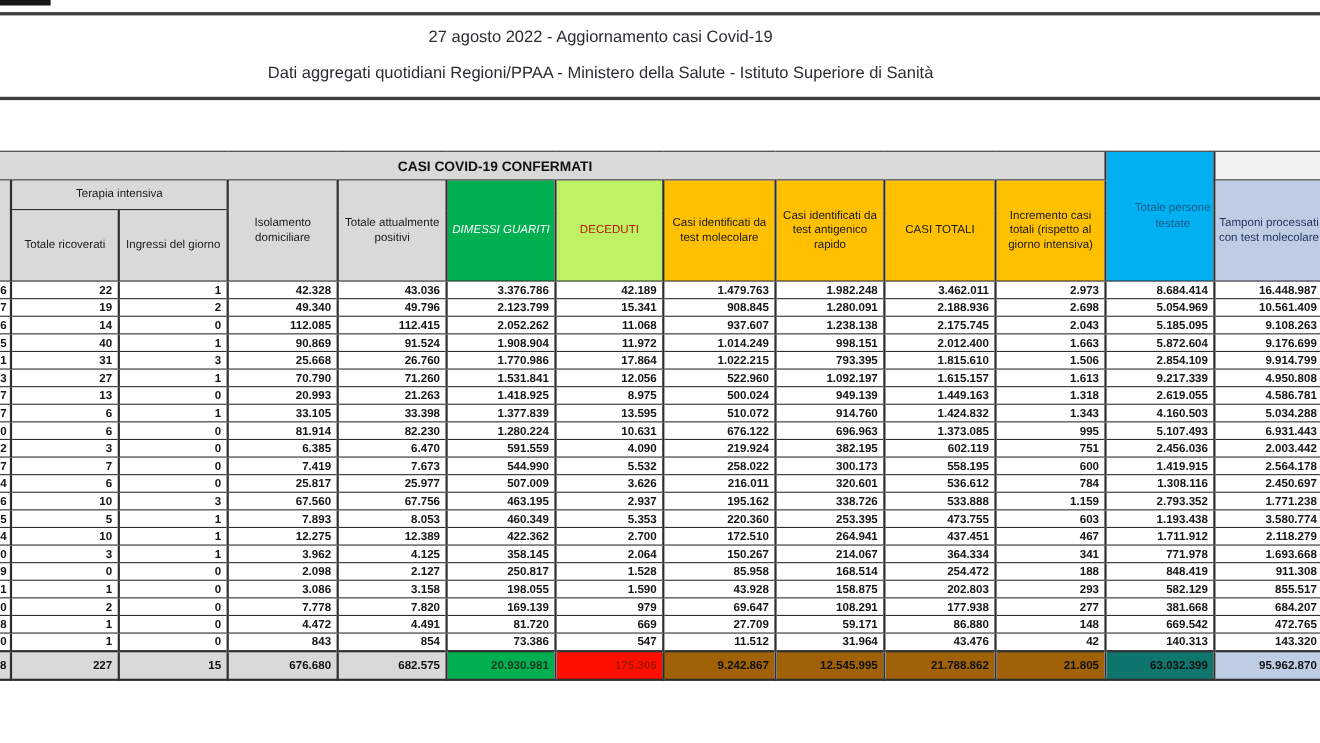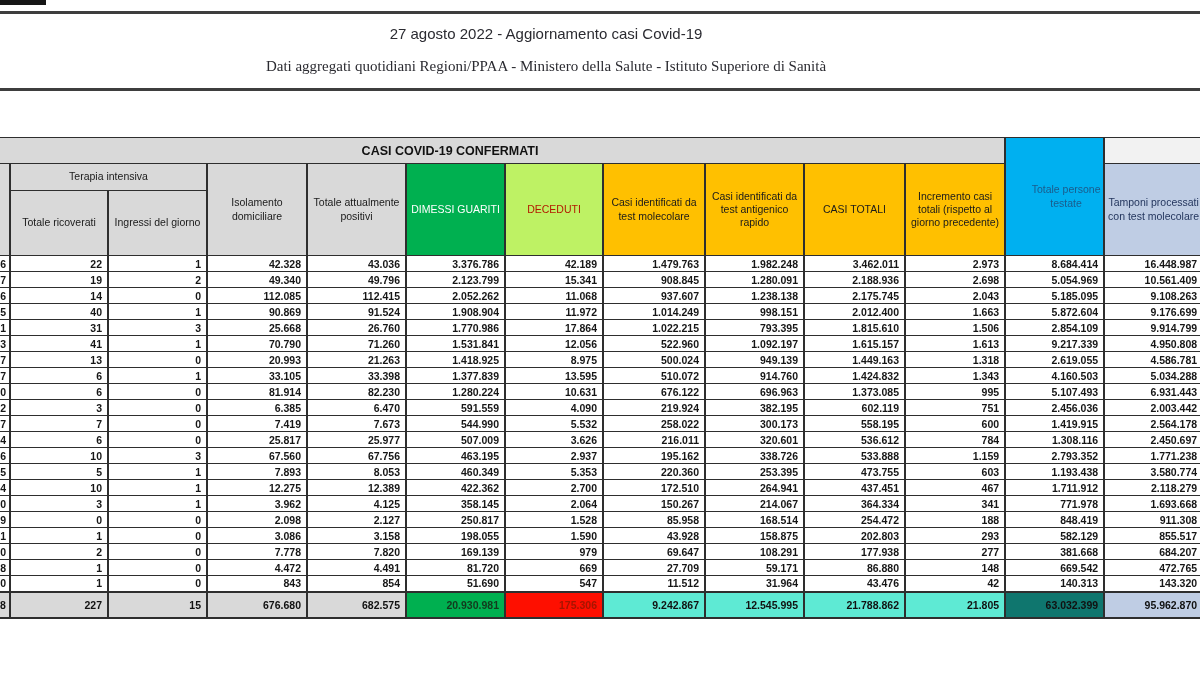--- a/index.html
+++ b/index.html
@@ -6,21 +6,21 @@
   body{
     width:1200px;height:675px;position:relative;overflow:hidden;
     background:#ffffff;font-family:"Liberation Sans",sans-serif;
   }
   .top-notch{position:absolute;left:0;top:0;width:46px;height:5px;background:#161616;}
   .rule{position:absolute;left:0;width:1200px;height:3px;background:#3e3e3e;}
   .rule1{top:11px;}
   .rule2{top:88px;}
   .title-line{position:absolute;left:0;width:1092px;text-align:center;color:#2b2b31;font-size:15px;}
   .title1{top:25px;}
-  .title2{top:58px;font-family:Liberation Serif, serif;}
+  .title2{top:58px;}
 
   table{
     position:absolute;top:137px;left:0;width:1202px;
     border-collapse:collapse;table-layout:fixed;
   }
   th,td{
     border:1px solid #2e2e2e;
     border-left-width:2px;border-right-width:2px;
     overflow:hidden;box-sizing:border-box;
   }
@@ -31,21 +31,21 @@
     background:#d9d9d9;color:#111;font-weight:bold;font-size:12.5px;
     text-align:center;height:26px;padding-right:105px;border-bottom-width:1px;
   }
   .banner-right{background:#f2f2f2;border-right:0;}
 
   .colhead{
     font-size:10.5px;font-weight:400;text-align:center;vertical-align:middle;
     line-height:1.25;padding:1px 2px;color:#1a1a1a;
   }
   .bg-gray{background:#d9d9d9;}
-  .h-green{background:#00b050;color:#ffffff;}
+  .h-green{background:#00b050;color:#ffffff;font-style:italic;}
   .h-red{background:#bef264;color:#b21a00;}
   .h-yellow{background:#ffc000;color:#1a1a1a;}
   .h-blue{background:#00b0f0;color:#1a5c8c;padding-left:25px;}
   .h-lav{background:#bfcde4;color:#24365e;}
 
   tr.group-row{height:27px;}
   tr.sub-row{height:65px;}
   tbody tr{height:16px;}
   tbody td{
     font-size:10.5px;font-weight:600;color:#161616;
@@ -53,21 +53,21 @@
   }
   tbody td.c0{padding-right:3px;}
   tfoot tr{height:26px;}
   tfoot td{
     font-size:10.5px;font-weight:bold;color:#111;
     text-align:right;padding:0 5px 0 0;white-space:nowrap;
     border-top-width:2px;border-bottom-width:2px;
   }
   .t-green{background:#00b050;color:#123a1d;text-align:right;}
   .t-red{background:#fe0f00;color:#a51500;}
-  .t-yellow{background:#5eead4;color:#111;}
+  .t-yellow{background:#a16207;color:#111;}
   .t-blue{background:#0f766e;color:#111;}
   .t-lav{background:#bfcde4;color:#111;}
 </style>
 </head>
 <body>
 
 <div class="top-notch"></div>
 <div class="rule rule1"></div>
 <div class="title-line title1">27 agosto 2022 - Aggiornamento casi Covid-19</div>
 <div class="title-line title2">Dati aggregati quotidiani Regioni/PPAA - Ministero della Salute - Istituto Superiore di Sanità</div>
@@ -98,21 +98,21 @@
     <tr class="group-row">
       <th class="colhead bg-gray c0" rowspan="2"></th>
       <th class="colhead bg-gray" colspan="2">Terapia intensiva</th>
       <th class="colhead bg-gray" rowspan="2">Isolamento domiciliare</th>
       <th class="colhead bg-gray" rowspan="2">Totale attualmente positivi</th>
       <th class="colhead h-green" rowspan="2">DIMESSI GUARITI</th>
       <th class="colhead h-red" rowspan="2">DECEDUTI</th>
       <th class="colhead h-yellow" rowspan="2">Casi identificati da test molecolare</th>
       <th class="colhead h-yellow" rowspan="2">Casi identificati da test antigenico rapido</th>
       <th class="colhead h-yellow" rowspan="2">CASI TOTALI</th>
-      <th class="colhead h-yellow" rowspan="2">Incremento casi totali (rispetto al giorno precedente)</th>
+      <th class="colhead h-yellow" rowspan="2">Incremento casi totali (rispetto al giorno intensiva)</th>
       <th class="colhead h-lav c12" rowspan="2">Tamponi processati con test molecolare</th>
     </tr>
     <tr class="sub-row">
       <th class="colhead bg-gray">Totale ricoverati</th>
       <th class="colhead bg-gray">Ingressi del giorno</th>
     </tr>
   </thead>
   <tbody id="tbody">
       <tr>
         <td class="c0">6</td>
@@ -184,21 +184,21 @@
         <td class="c6">17.864</td>
         <td class="c7">1.022.215</td>
         <td class="c8">793.395</td>
         <td class="c9">1.815.610</td>
         <td class="c10">1.506</td>
         <td class="c11">2.854.109</td>
         <td class="c12">9.914.799</td>
       </tr>
       <tr>
         <td class="c0">3</td>
-        <td class="c1">41</td>
+        <td class="c1">27</td>
         <td class="c2">1</td>
         <td class="c3">70.790</td>
         <td class="c4">71.260</td>
         <td class="c5">1.531.841</td>
         <td class="c6">12.056</td>
         <td class="c7">522.960</td>
         <td class="c8">1.092.197</td>
         <td class="c9">1.615.157</td>
         <td class="c10">1.613</td>
         <td class="c11">9.217.339</td>
@@ -413,21 +413,21 @@
         <td class="c10">148</td>
         <td class="c11">669.542</td>
         <td class="c12">472.765</td>
       </tr>
       <tr>
         <td class="c0">0</td>
         <td class="c1">1</td>
         <td class="c2">0</td>
         <td class="c3">843</td>
         <td class="c4">854</td>
-        <td class="c5">51.690</td>
+        <td class="c5">73.386</td>
         <td class="c6">547</td>
         <td class="c7">11.512</td>
         <td class="c8">31.964</td>
         <td class="c9">43.476</td>
         <td class="c10">42</td>
         <td class="c11">140.313</td>
         <td class="c12">143.320</td>
       </tr>
     </tbody>
   <tfoot id="tfoot">

